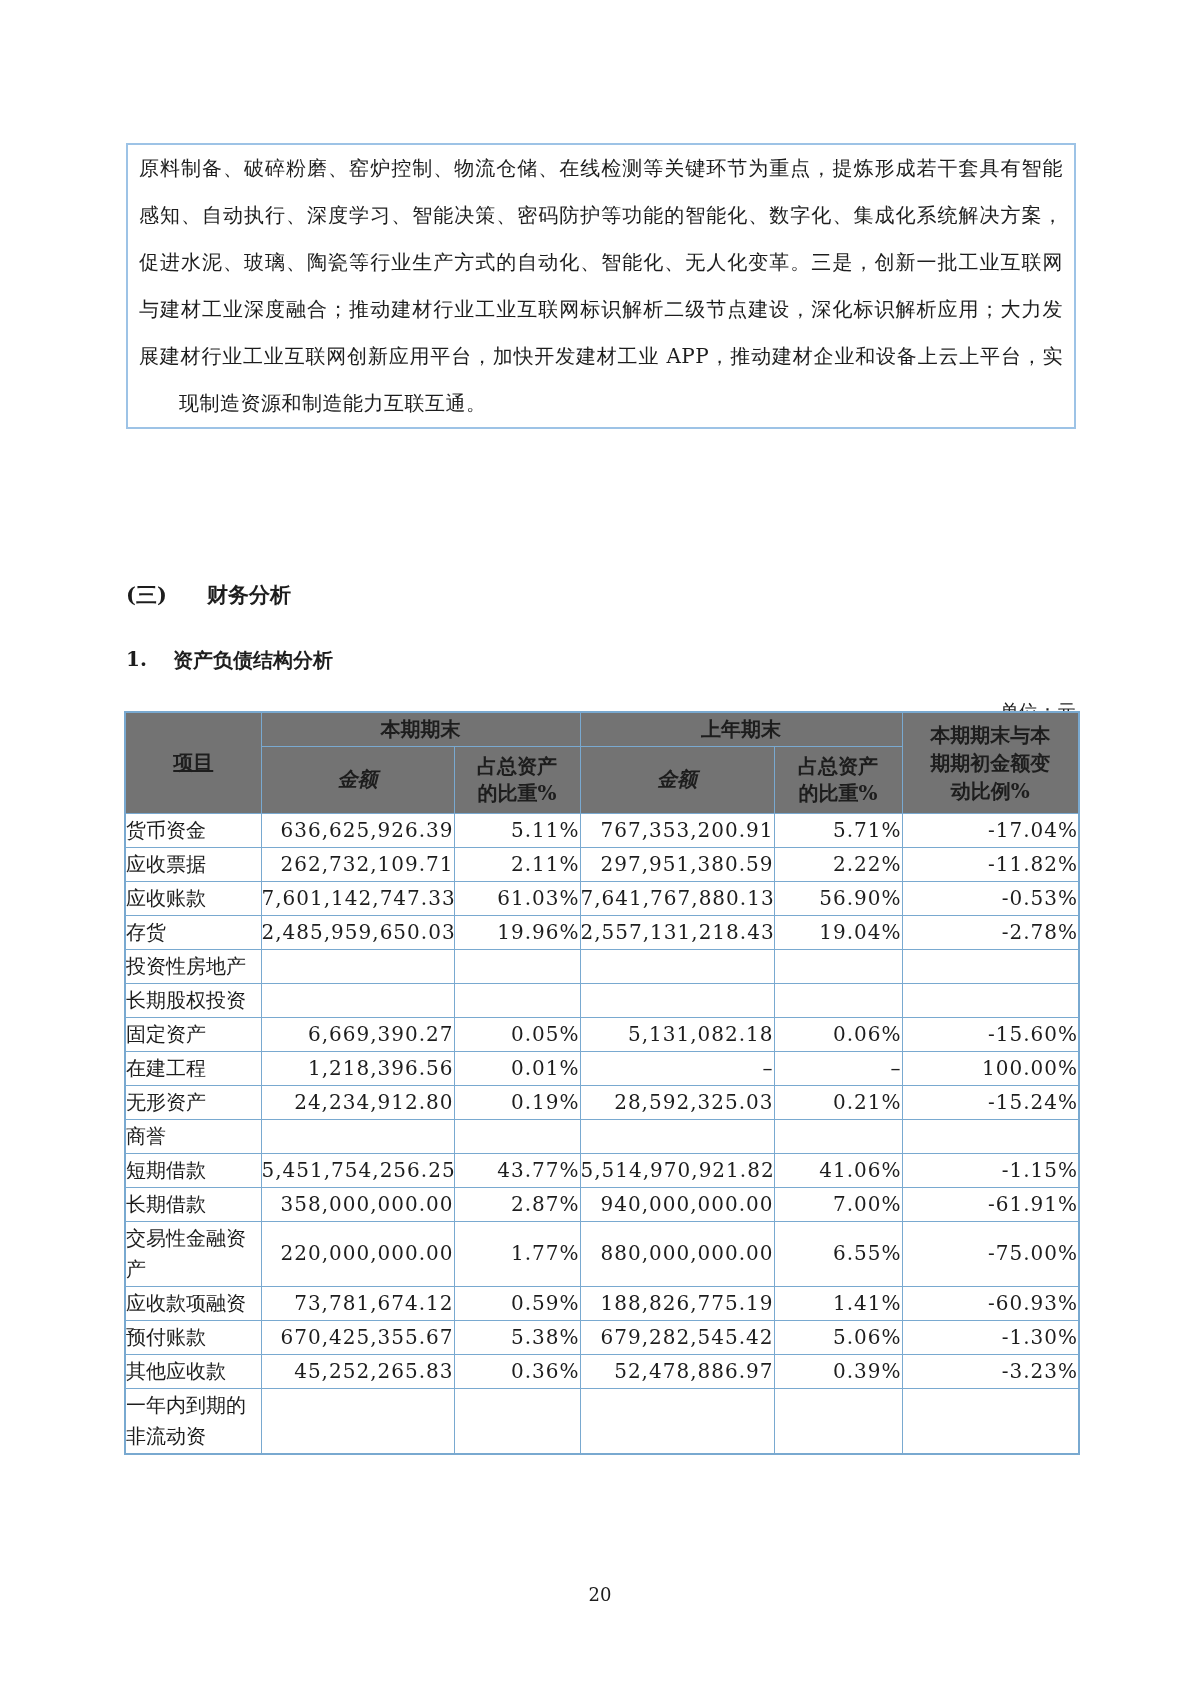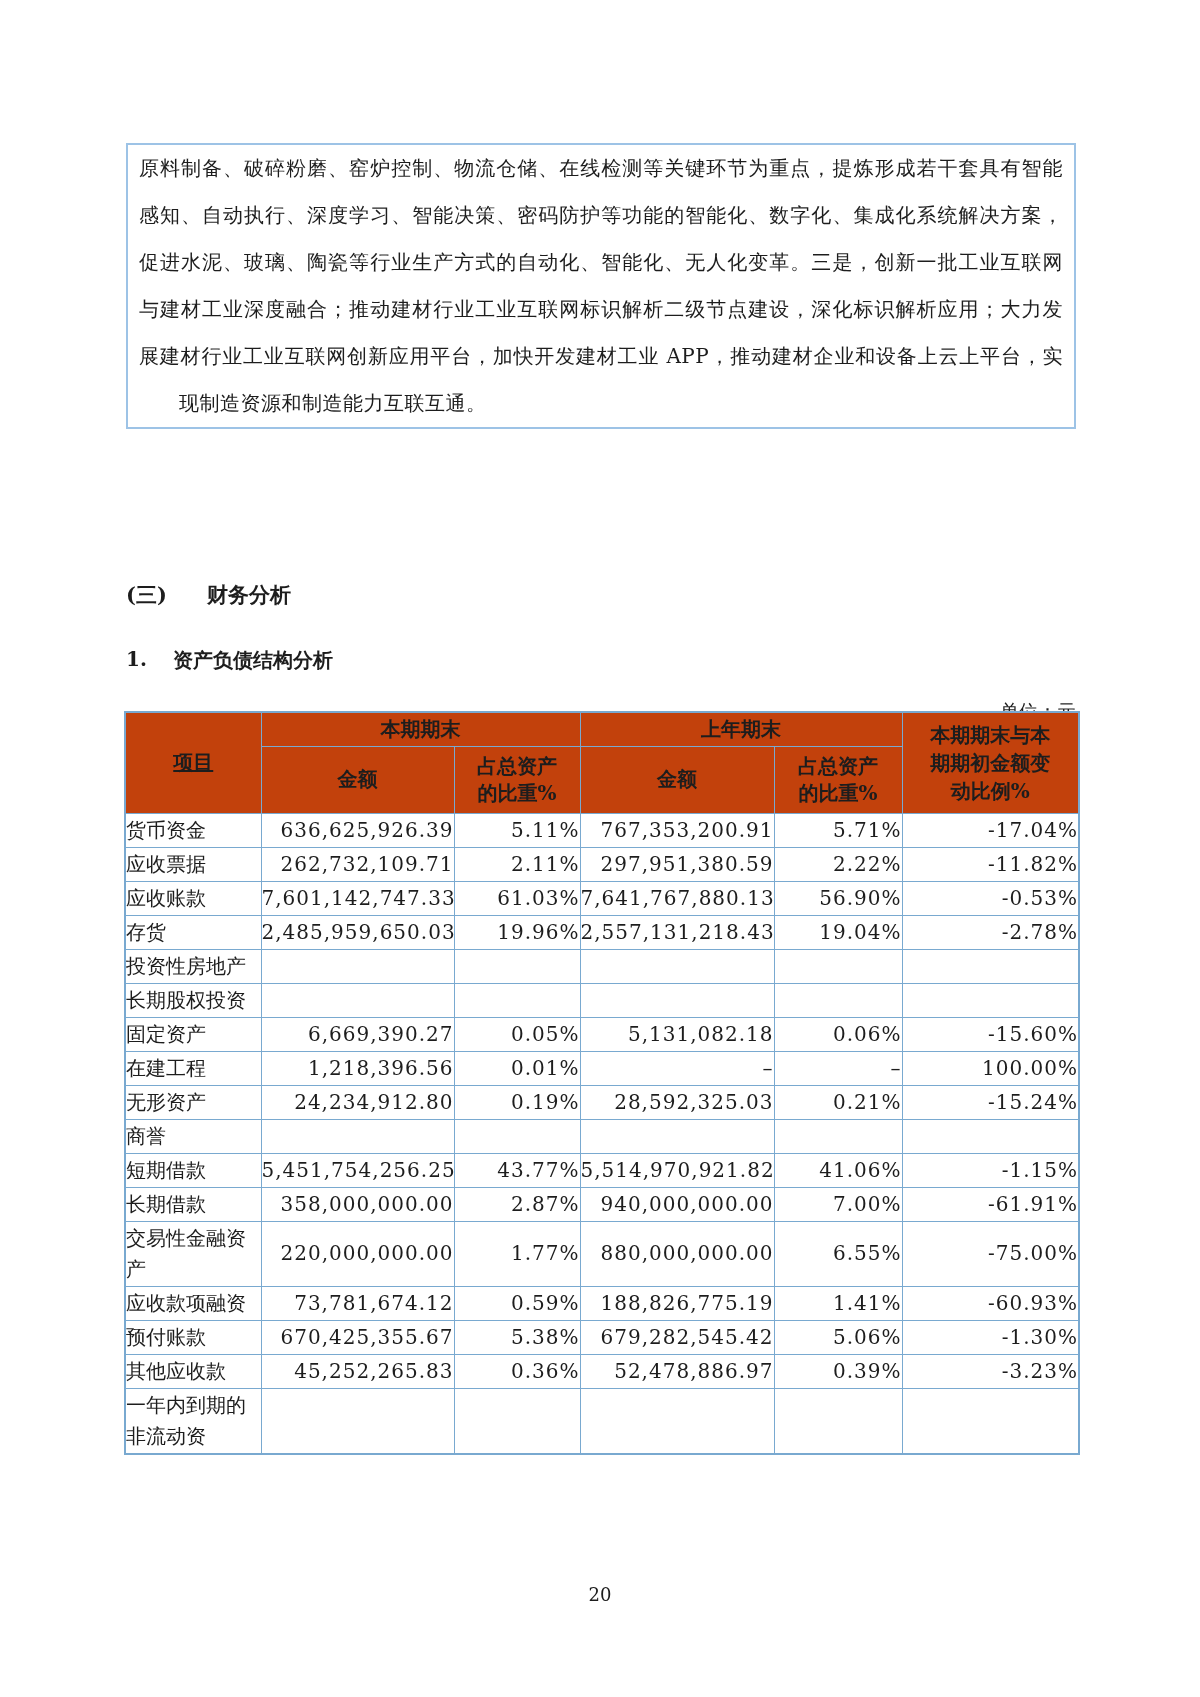--- a/index.html
+++ b/index.html
@@ -69,30 +69,30 @@
     width: 954px;
     border-collapse: collapse;
     table-layout: fixed;
     border: 2px solid #79a9d0;
   }
   table.fin th, table.fin td {
     border: 1px solid #79a9d0;
     overflow: hidden;
   }
   table.fin thead th {
-    background: #c2410c;
+    background: #737373;
     font-weight: bold;
     font-size: 20px;
     text-align: center;
     vertical-align: middle;
   }
   .th-top { height: 34px; line-height: 30px; }
   .th-item { padding: 0 9px; text-decoration: underline; }
   .th-sub { height: 60px; line-height: 27px; padding: 6px 14px; }
-  .th-amount { padding: 2px 6px; }
+  .th-amount { padding: 2px 6px; font-style: italic; }
   .th-change { padding: 2px 24px; line-height: 28px; }
   table.fin tbody td {
     font-size: 20px;
     height: 33px;
     line-height: 31px;
     padding: 1px 0;
     background: #ffffff;
     vertical-align: middle;
   }
   td.c-item { text-align: left; padding-left: 9px; padding-right: 9px; }

